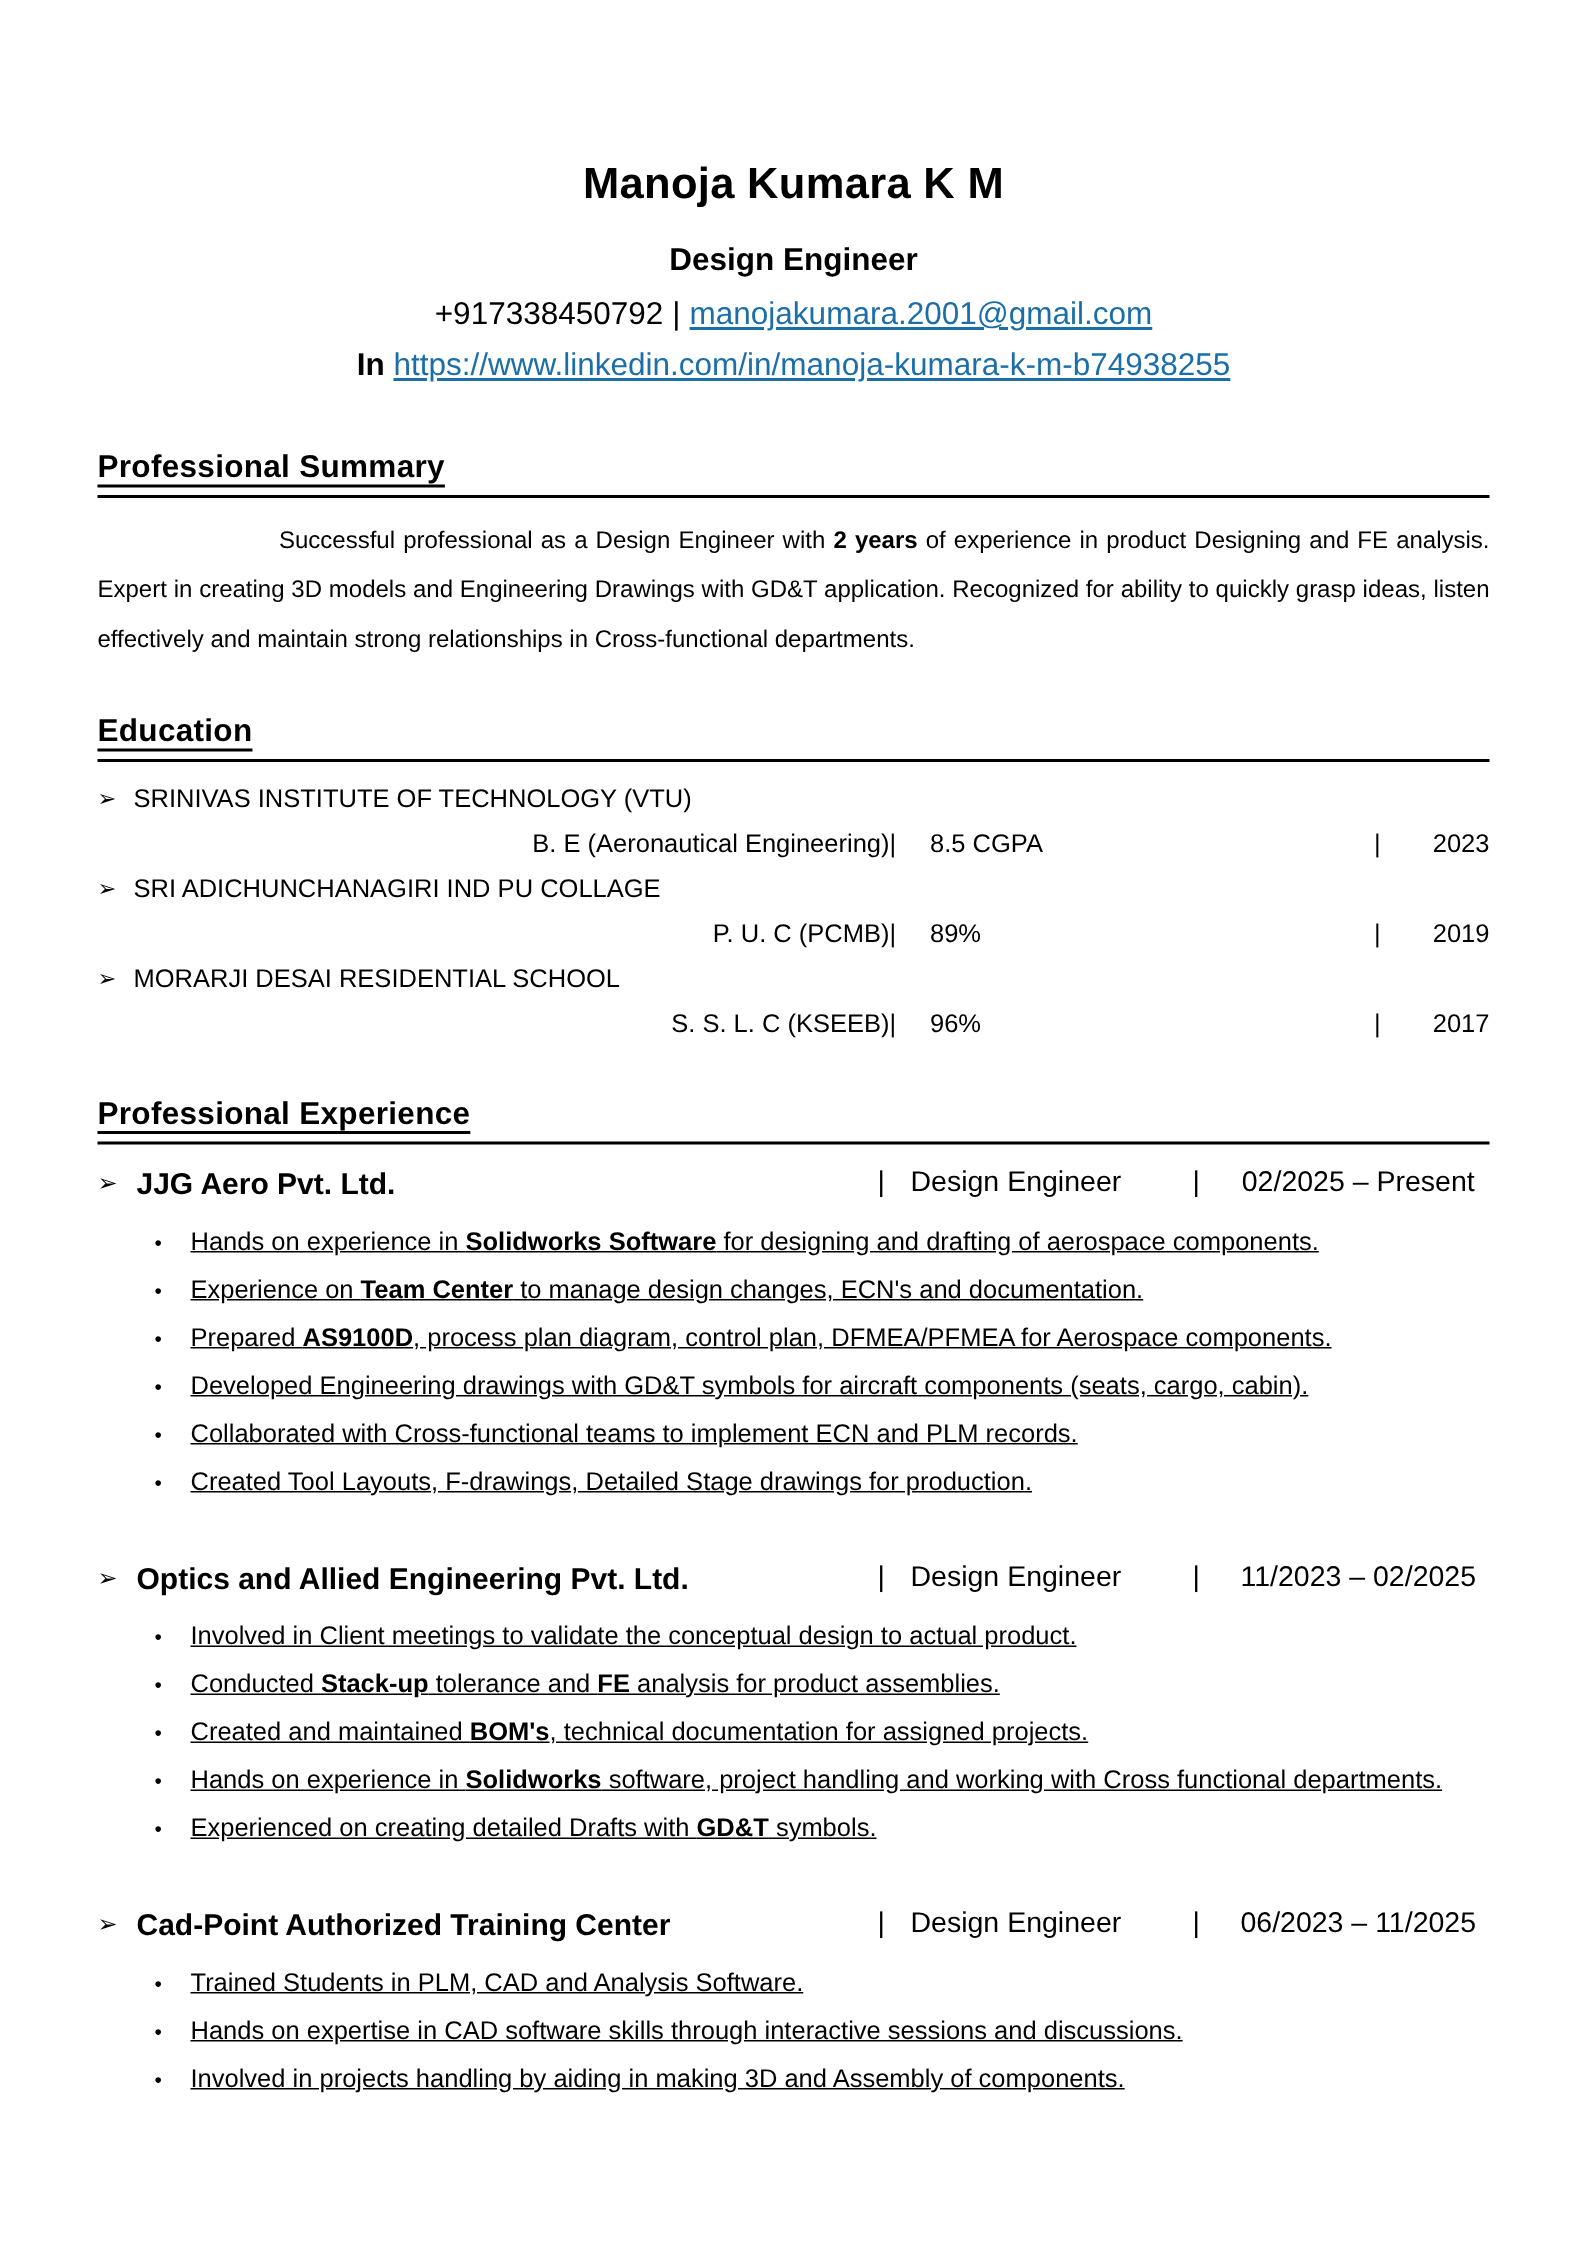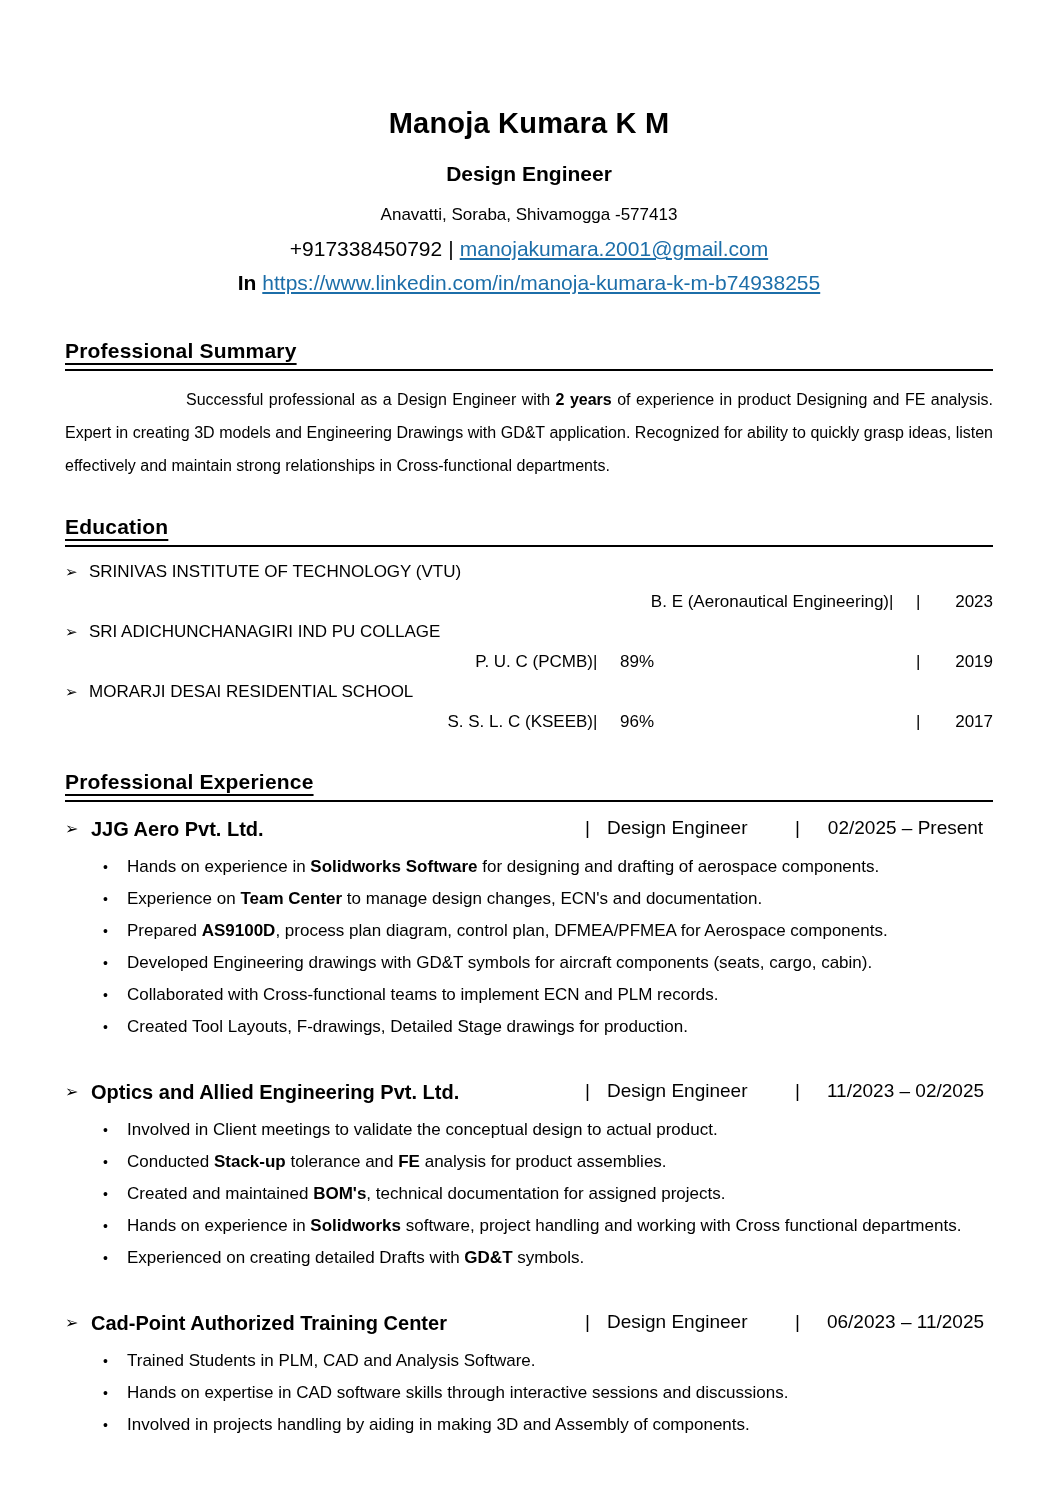--- a/index.html
+++ b/index.html
@@ -62,31 +62,30 @@
   .job-row { display: flex; font-size: 19px; line-height: 28px; align-items: baseline; }
   .job-company { flex: 1; font-weight: bold; font-size: 20px; display: flex; }
   .job-company .arrow { font-size: 16px; font-weight: normal; width: 26px; }
   .j-pipe { width: 22px; flex: none; font-weight: normal; }
   .j-pipe2 { width: 23px; flex: none; }
   .job-role { width: 188px; flex: none; }
   .job-period { width: 175px; flex: none; text-align: center; }
   ul.bullets { list-style: none; margin: 8px 0 0 0; padding: 0; }
   ul.bullets li { display: flex; font-size: 17px; line-height: 32px; }
   .dot { width: 24px; margin-left: 38px; flex: none; font-size: 14px; }
-  .btext { flex: 1; }
+  .btext { flex: 1; text-decoration: underline; }
 </style>
 </head>
 <body>
 
 <div class="page">
 
   <div class="hdr">
     <h1 class="hdr-name">Manoja Kumara K M</h1>
     <div class="hdr-title">Design Engineer</div>
-    <div class="hdr-addr">Anavatti, Soraba, Shivamogga -577413</div>
     <div class="hdr-line">
       <span>+917338450792</span><span class="sep">|</span><a class="link">manojakumara.2001@gmail.com</a>
     </div>
     <div class="hdr-line">
       <span class="bold">In</span>
       <a class="link">https://www.linkedin.com/in/manoja-kumara-k-m-b74938255</a>
     </div>
   </div>
 
   <div class="sec-head mt-first">
@@ -99,20 +98,21 @@
   </div>
   <div class="edu-list" id="edu-list">
       <div class="edu-item">
         <div class="edu-school-row">
           <span class="arrow">➢</span>
           <span class="edu-school">SRINIVAS INSTITUTE OF TECHNOLOGY (VTU)</span>
         </div>
         <div class="edu-detail-row">
           <span class="ed-degree">B. E (Aeronautical Engineering)</span>
           <span class="ed-pipe">|</span>
+          <span class="ed-score">8.5 CGPA</span>
           <span class="ed-pipe ed-pipe2">|</span>
           <span class="ed-year">2023</span>
         </div>
       </div>
       <div class="edu-item">
         <div class="edu-school-row">
           <span class="arrow">➢</span>
           <span class="edu-school">SRI ADICHUNCHANAGIRI IND PU COLLAGE</span>
         </div>
         <div class="edu-detail-row">

